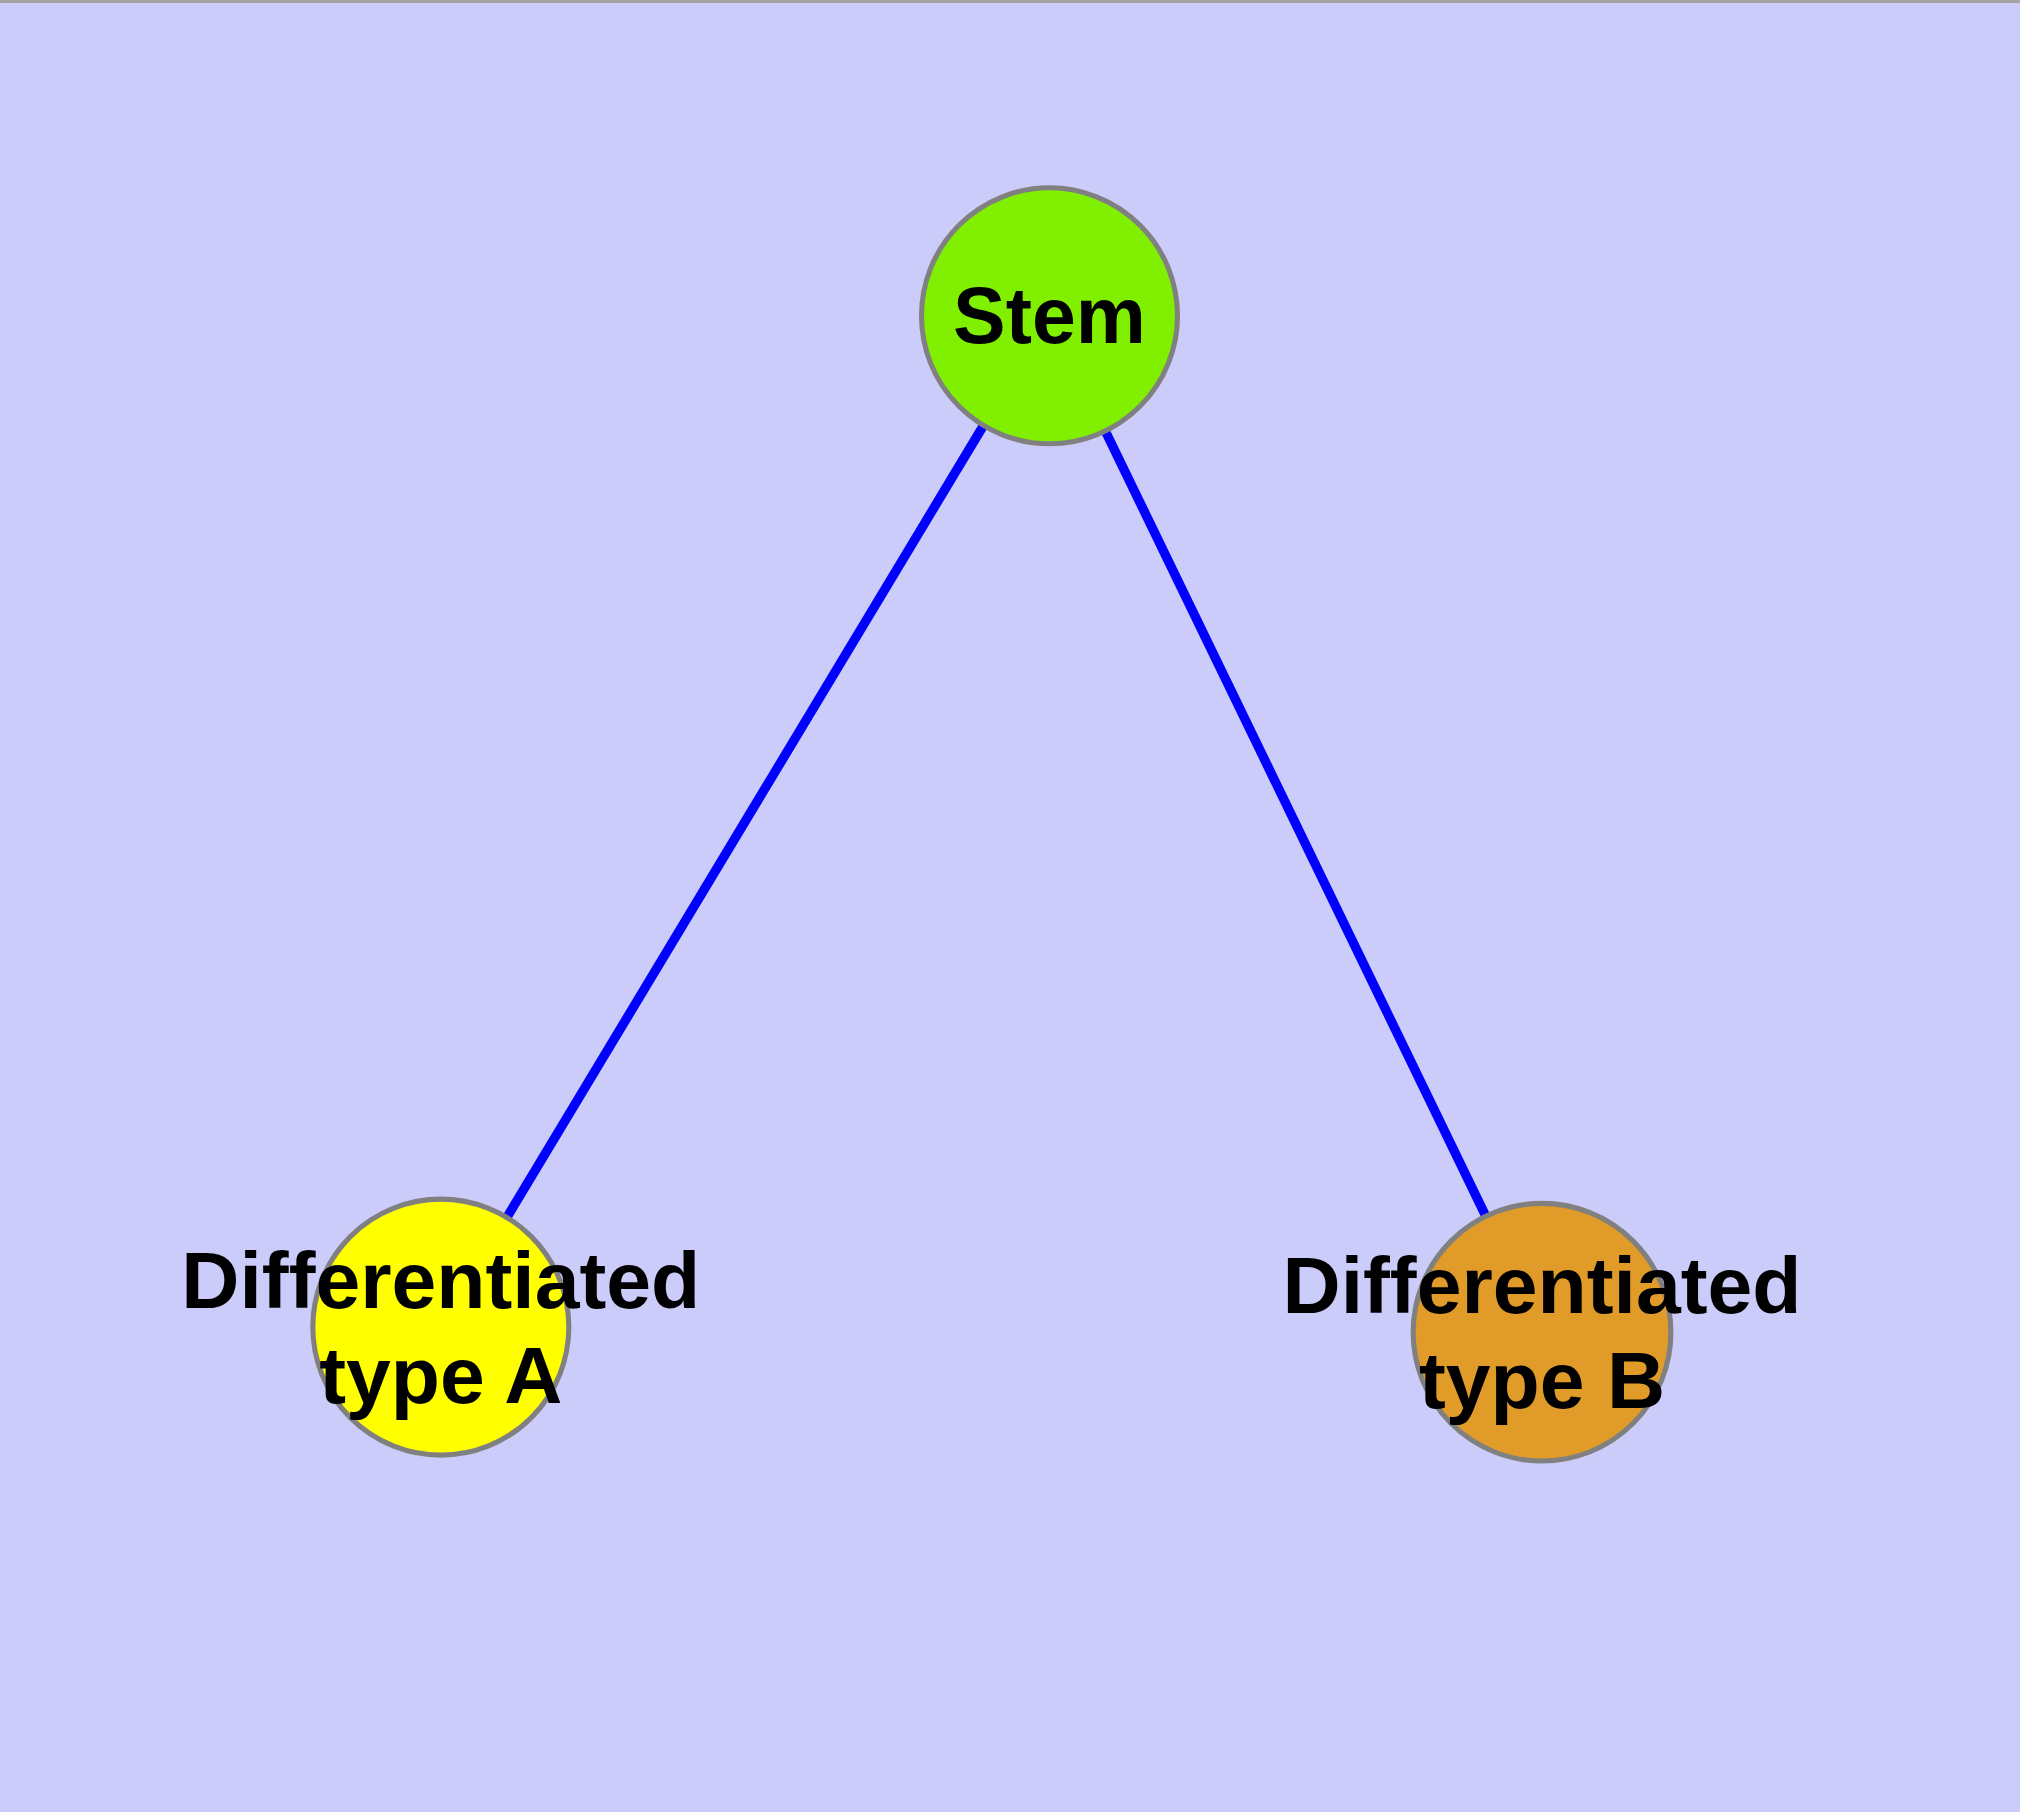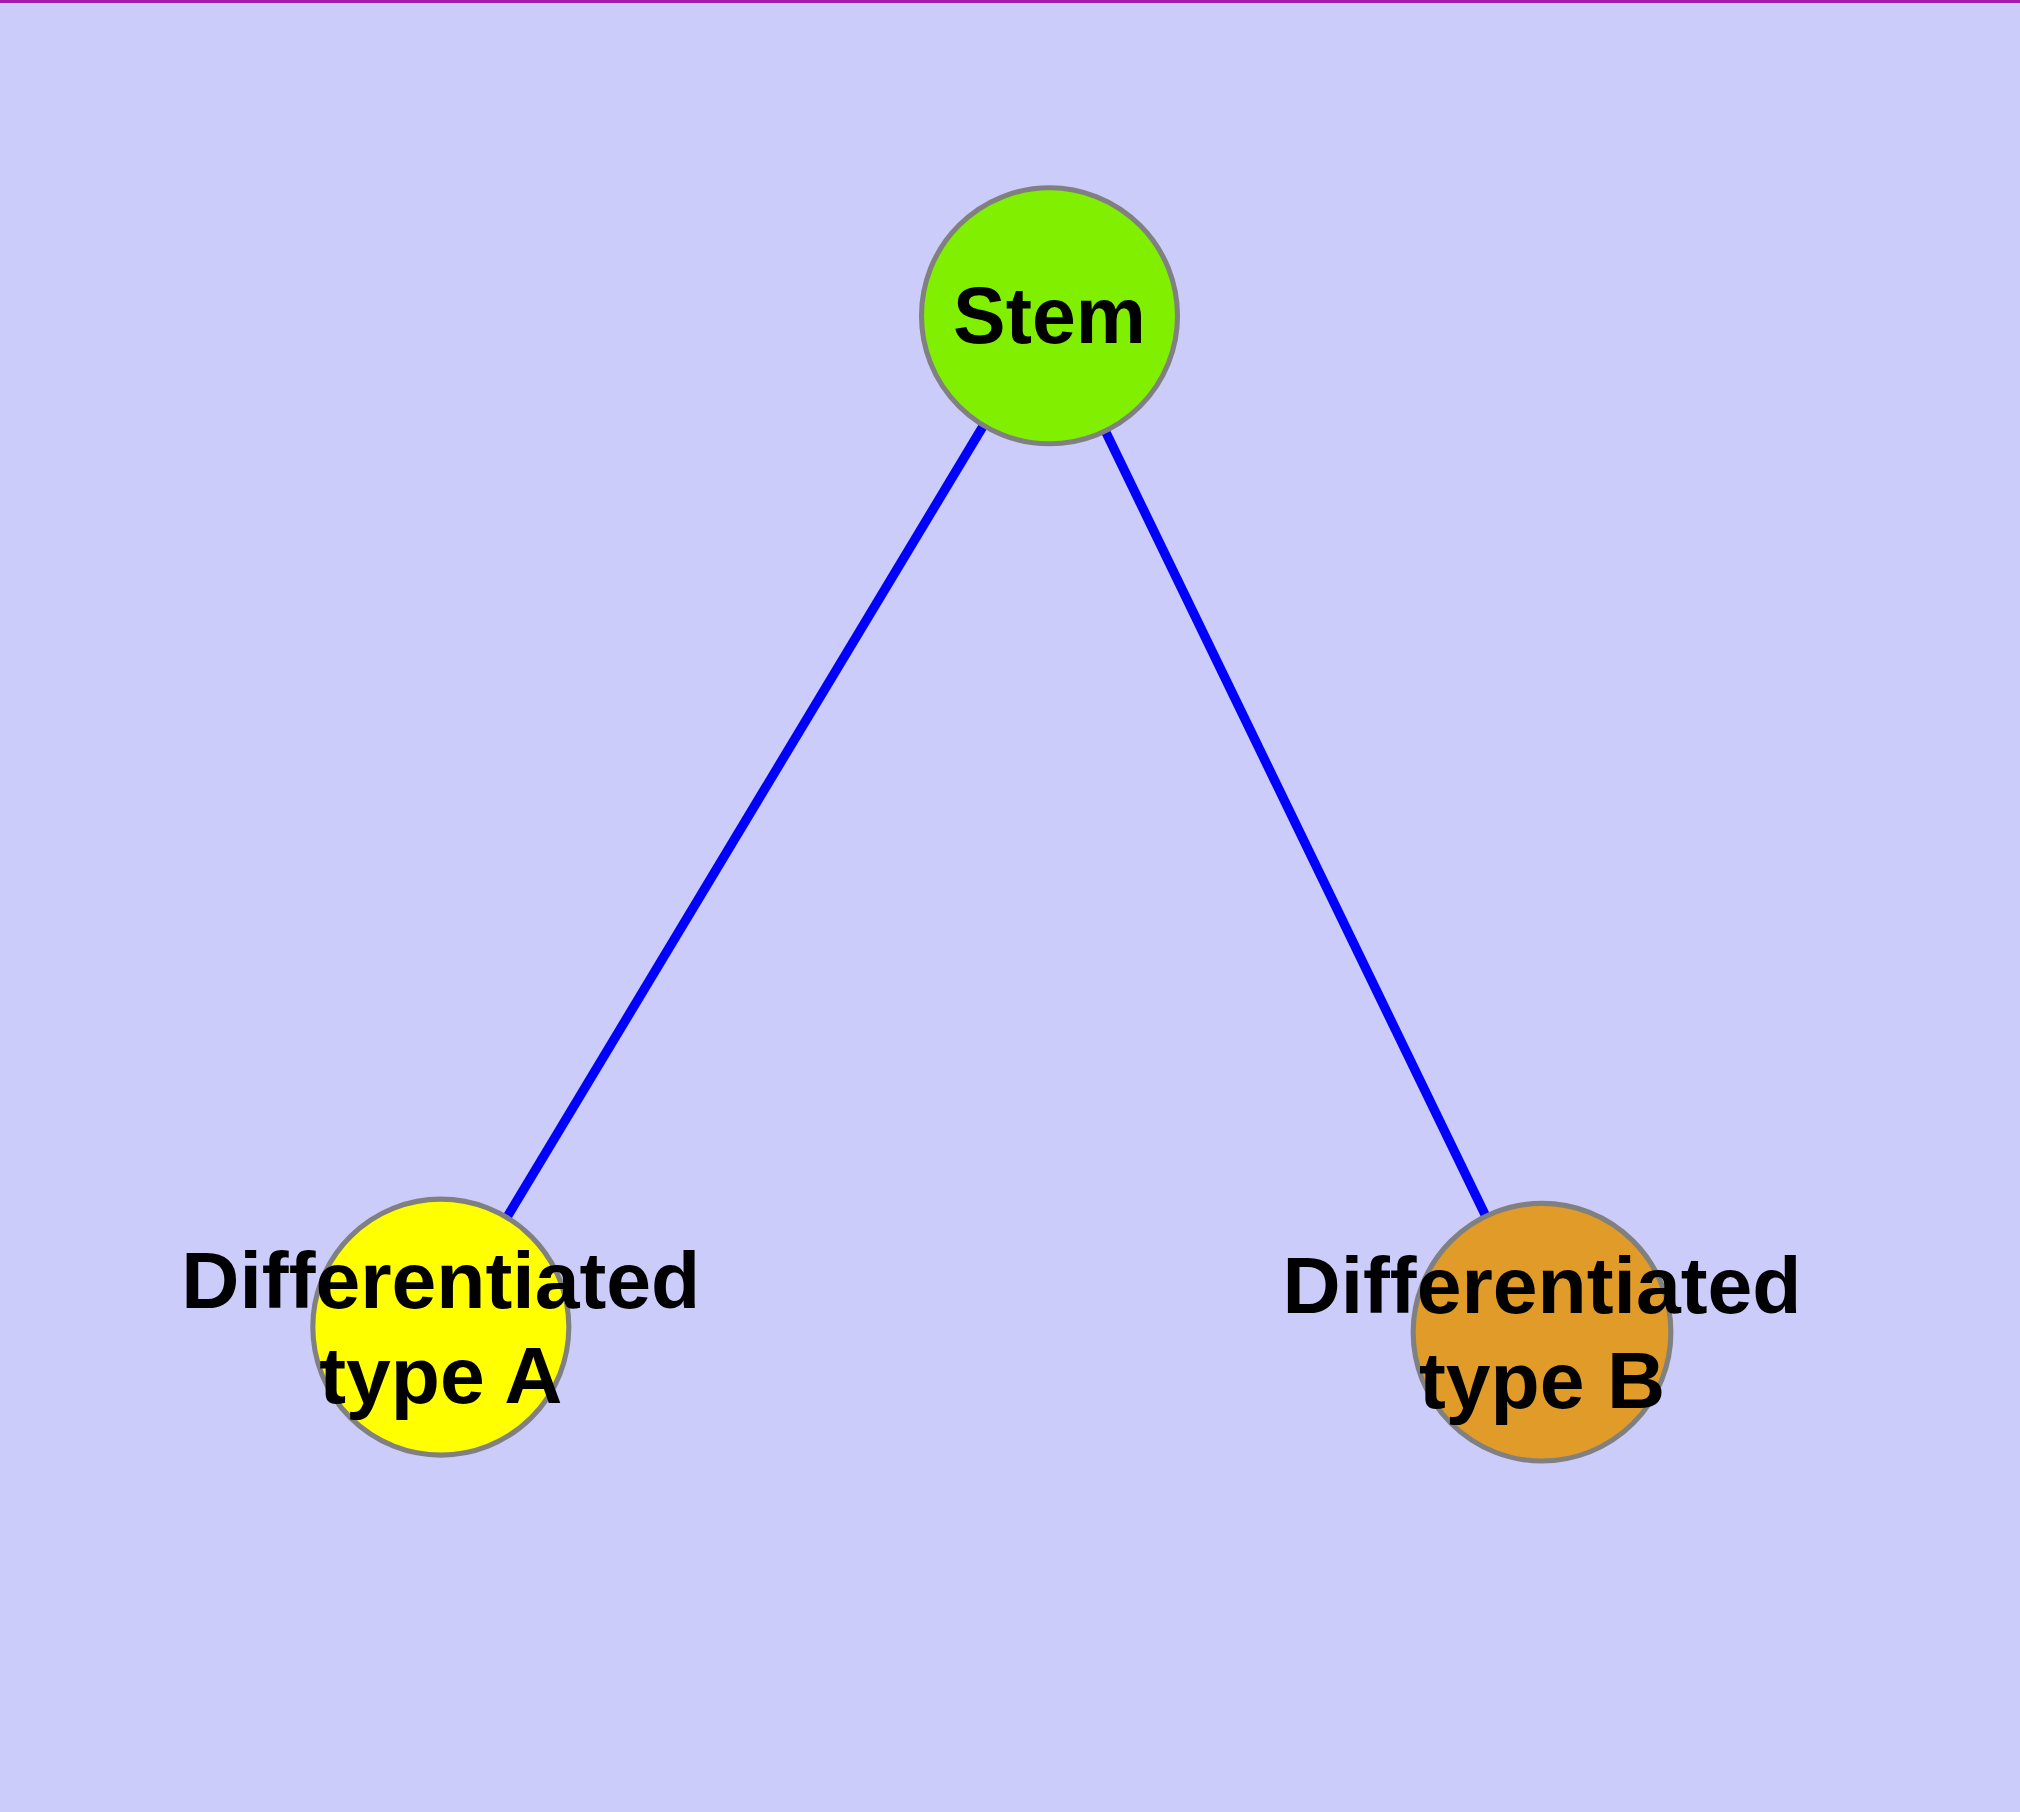--- a/index.html
+++ b/index.html
@@ -6,21 +6,21 @@
   html, body {
     margin: 0;
     padding: 0;
     background: #ffffff;
   }
   #canvas {
     position: relative;
     width: 2021px;
     height: 1812px;
     overflow: hidden;
-    background: #a21caf;
+    background: #a3a3a3;
     font-family: "Liberation Sans", "DejaVu Sans", sans-serif;
   }
   #plot-area {
     position: absolute;
     left: 0;
     top: 3.4px;
     width: 2021px;
     height: 1809px;
     background: #ccccfa;
   }

